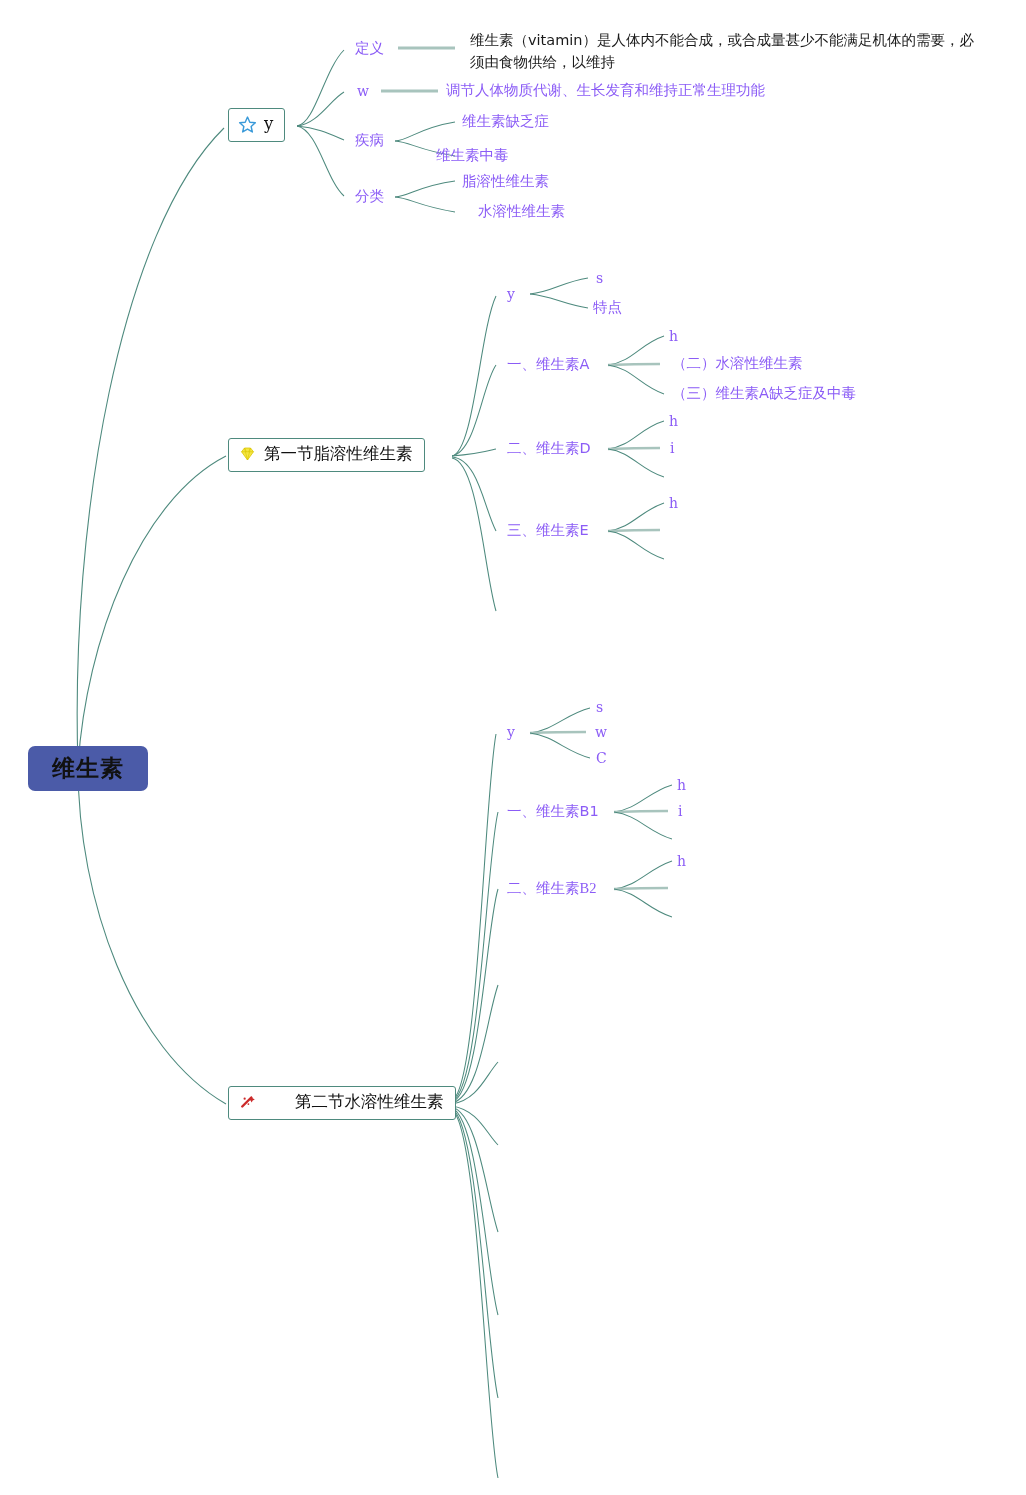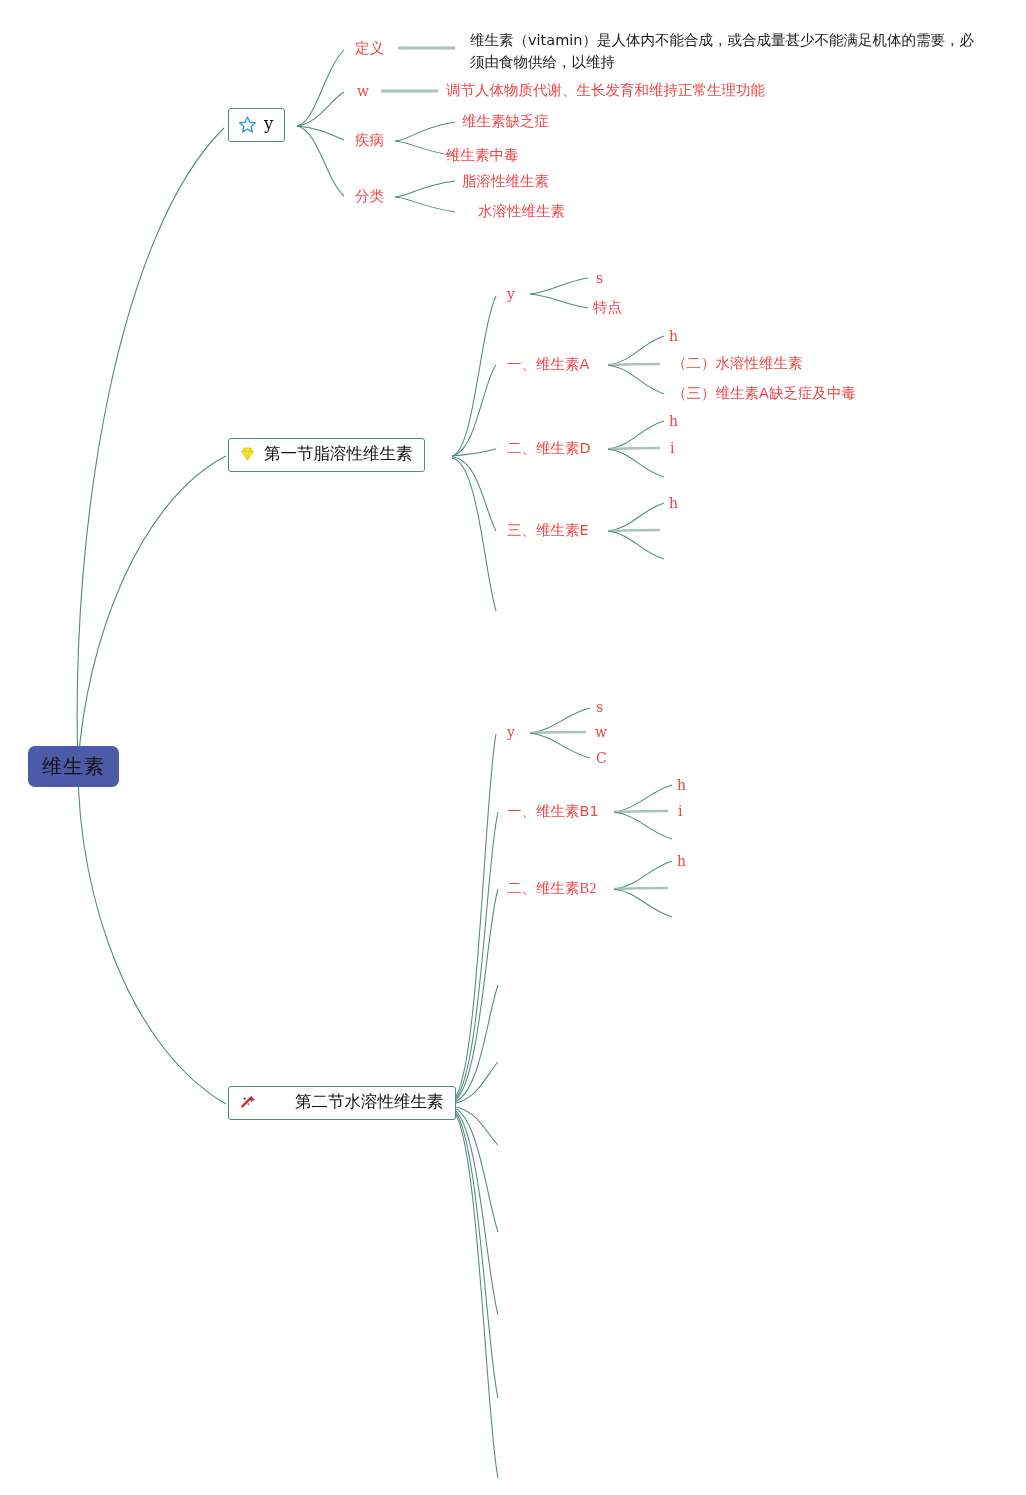--- a/index.html
+++ b/index.html
@@ -31,23 +31,23 @@
   .node {
     position: absolute;
     white-space: nowrap;
     line-height: 1.25;
   }
 
   
   .root-node {
     background: #4b5ba8;
     border-radius: 7px;
-    padding: 8px 14px;
-    font-size: 20px;
-    font-weight: normal;
+    padding: 8px 24px;
+    font-size: 23px;
+    font-weight: bold;
     color: #111111;
     letter-spacing: 1px;
     font-family: "DejaVu Sans", sans-serif;
     box-shadow: 0 0 0 0 rgba(0,0,0,0);
   }
 
   
   .section-node {
     background: #ffffff;
     border: 1.6px solid #4e8a7e;
@@ -58,21 +58,21 @@
     display: flex;
     align-items: center;
     gap: 7px;
     font-family: "DejaVu Sans", sans-serif;
   }
   .section-node .label { font-size: 16.5px; }
 
   
   .text-node {
     font-size: 14.5px;
-    color: #ef4444;
+    color: #8b5cf6;
     font-family: "DejaVu Sans", sans-serif;
   }
   .text-node.small-latin {
     font-family: "DejaVu Serif", "Liberation Serif", serif;
     font-size: 14px;
   }
   .desc-node {
     font-size: 14.5px;
     white-space: normal;
     width: 512px;
@@ -204,21 +204,21 @@
   <div class="node text-node" style="left:446px; top:81px;">
     <span>调节人体物质代谢、生长发育和维持正常生理功能</span>
   </div>
 
   <div class="node text-node" style="left:355px; top:131px;text-align:right;">
     <span>疾病</span>
   </div>
   <div class="node text-node" style="left:462px; top:112px;">
     <span>维生素缺乏症</span>
   </div>
-  <div class="node text-node" style="left:446px; top:146px;">
+  <div class="node text-node" style="left:436px; top:146px;">
     <span>维生素中毒</span>
   </div>
 
   <div class="node text-node" style="left:355px; top:187px;">
     <span>分类</span>
   </div>
   <div class="node text-node" style="left:462px; top:172px;">
     <span>脂溶性维生素</span>
   </div>
   <div class="node text-node" style="left:478px; top:202px;">

